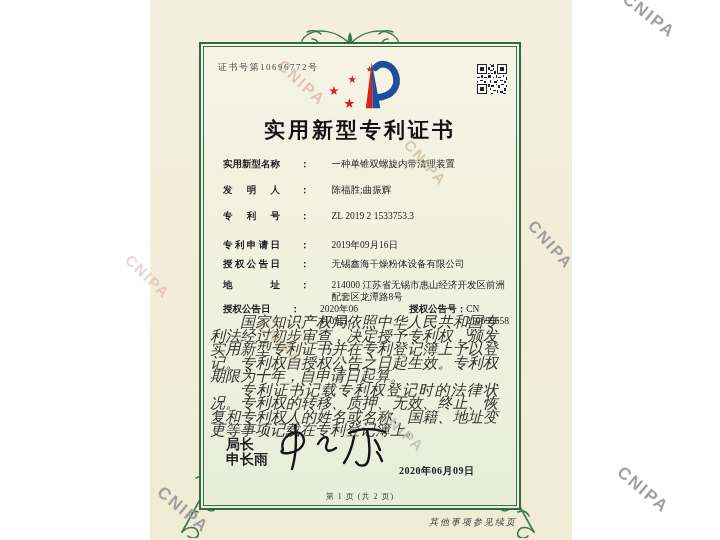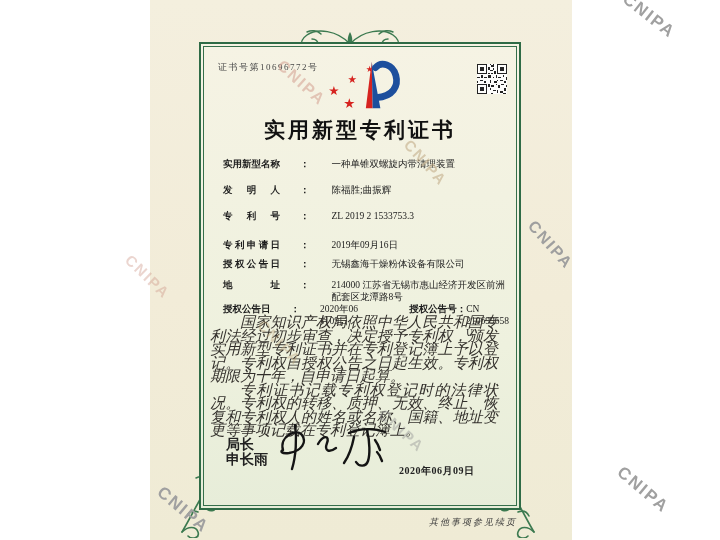--- a/index.html
+++ b/index.html
@@ -207,20 +207,21 @@
           <path d="M78,13 C90,8 104,8 114,12"></path>
           <path d="M83,17 C81,27 78,36 73,43"></path>
           <path d="M96,10 C99,22 99,35 97,41 C95,47 88,47 85,42"></path>
           <path d="M104,20 C107,24 108,27 109,30"></path>
           <path d="M106,32 C109,35 110,38 111,41"></path>
         </g>
       </svg>
 
       <div class="issue-date">2020年06月09日</div>
 
+      <div class="page-ind">第 1 页 (共 2 页)</div>
     </div>
 
     <div class="note">其他事项参见续页</div>
   </div>
 
   <div class="wm" style="left:618px;top:6px;font-size:17px;color:#a0a0a0;transform:rotate(38deg);">CNIPA</div>
   <div class="wm" style="left:521px;top:236px;font-size:16px;color:#9f9f9f;transform:rotate(48deg);">CNIPA</div>
   <div class="wm" style="left:152px;top:500px;font-size:17px;color:#a0a0a0;transform:rotate(40deg);">CNIPA</div>
   <div class="wm" style="left:612px;top:480px;font-size:17px;color:#a0a0a0;transform:rotate(40deg);">CNIPA</div>
   <div class="wm" style="left:272px;top:74px;font-size:16px;color:rgba(205,140,125,.45);transform:rotate(42deg);">CNIPA</div>

